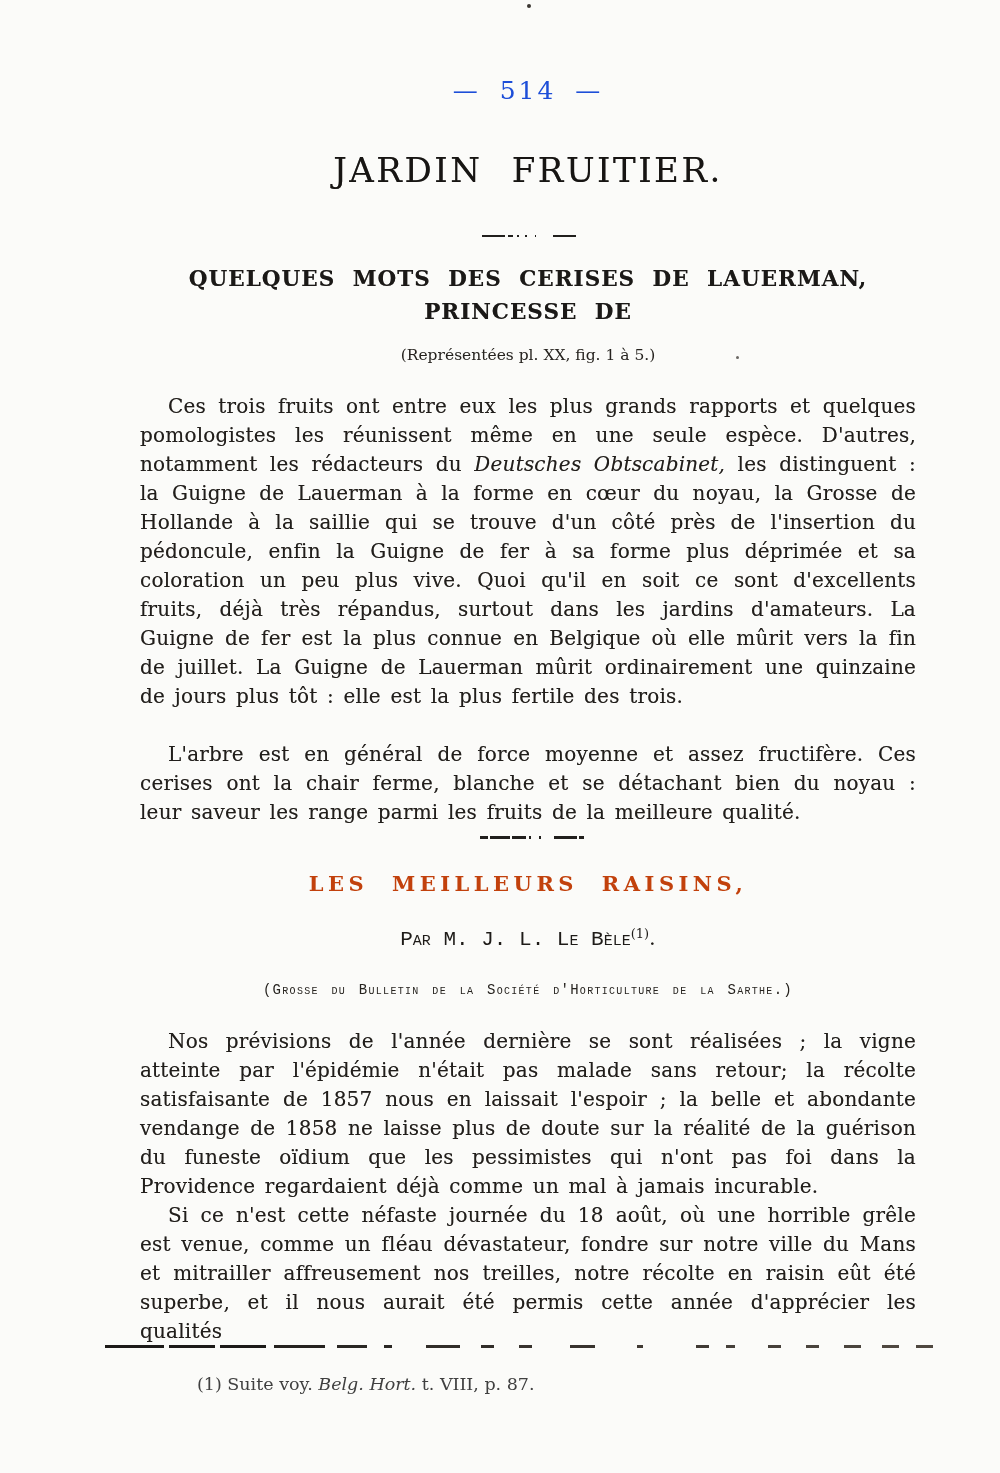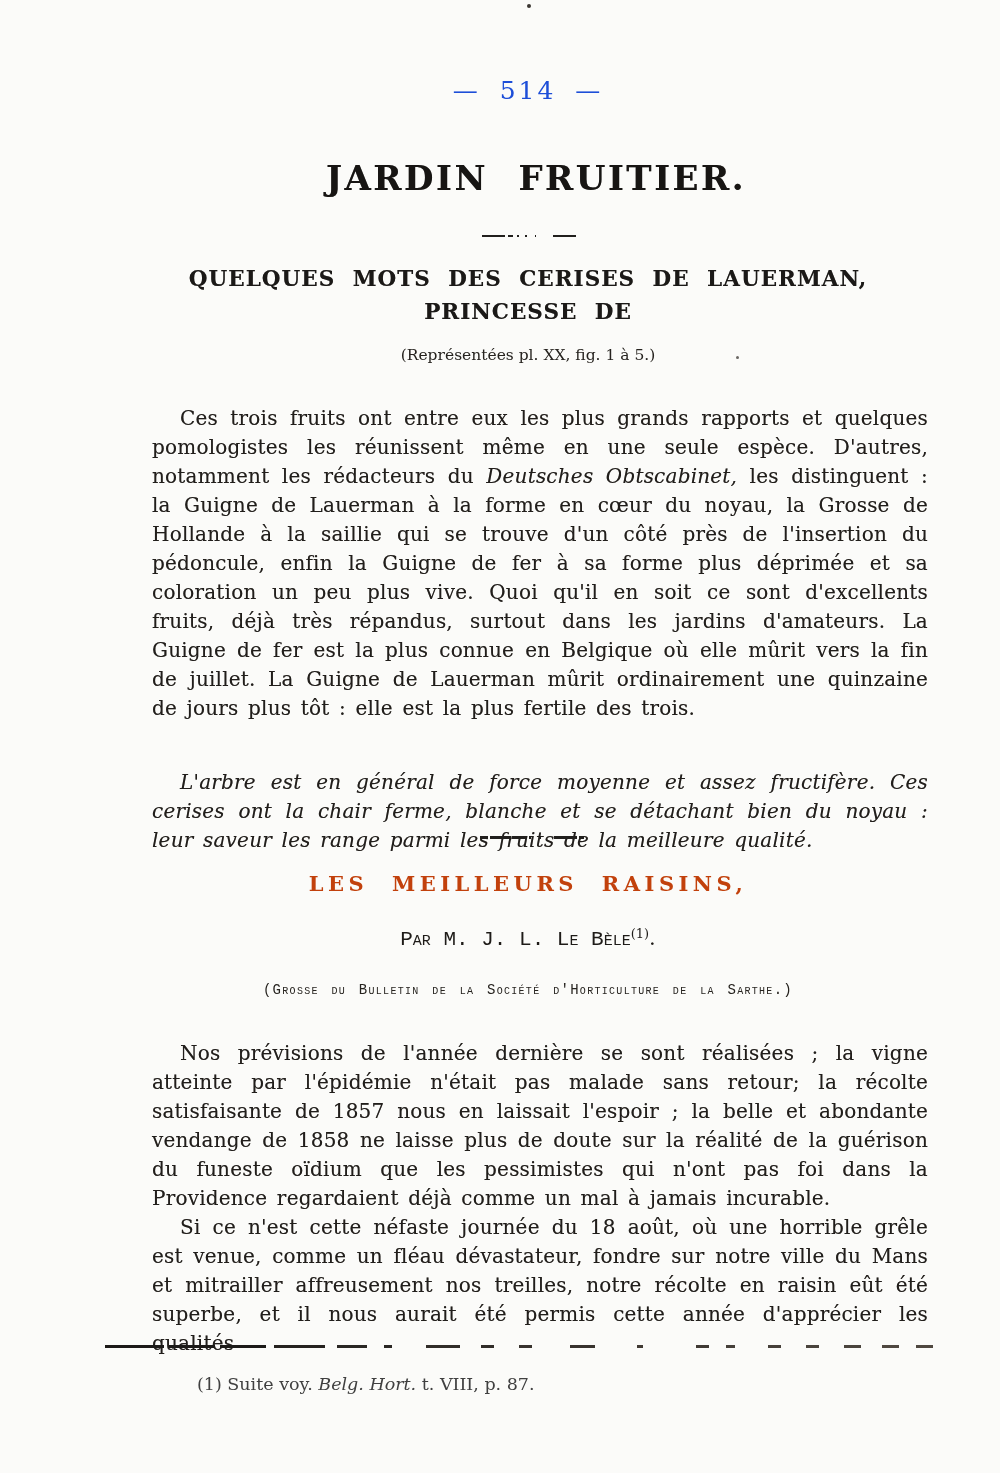--- a/index.html
+++ b/index.html
@@ -25,24 +25,24 @@
   .pagenum {
     top: 76px;
     text-align: center;
     font-size: 25px;
     letter-spacing: 3px;
     word-spacing: 8px;
     color: #1d4ed8;
   }
   .title {
     top: 150px;
-    margin: 8px;
+    margin: 0;
     text-align: center;
     font-size: 34px;
-    font-weight: 700;
+    font-weight: 400;
     letter-spacing: 2.5px;
     word-spacing: 16px;
     color: #171513;
     text-shadow: 0 0 0.5px rgba(25,22,20,.55);
   }
   .rule {
     height: 2px;
   }
   .rule-title {
     top: 235px;
@@ -68,32 +68,32 @@
     color: #1b1917;
     text-shadow: 0 0 0.4px rgba(25,22,20,.5);
   }
   .figref {
     top: 346px;
     text-align: center;
     font-size: 15.5px;
     color: #26231f;
   }
   .para {
-    margin: 12px;
+    margin: 0;
     text-align: justify;
     text-indent: 28px;
     font-size: 20px;
     line-height: 29px;
     letter-spacing: 0.2px;
     word-spacing: 3px;
     color: #211e1b;
     text-shadow: 0 0 0.4px rgba(30,26,22,.45);
   }
   #p1 { top: 392px; }
-  #p2 { top: 756px; font-style: italic; }
+  #p2 { top: 740px; }
   .rule-section {
     top: 836px;
     left: 480px;
     width: 104px;
     height: 2.5px;
     background: linear-gradient(90deg,
       #211f1d 0 8%, transparent 8% 10%,
       #211f1d 10% 29%, transparent 29% 31%,
       #211f1d 31% 44%, transparent 44% 47%,
       #211f1d 47% 49.5%, transparent 49.5% 57%,

